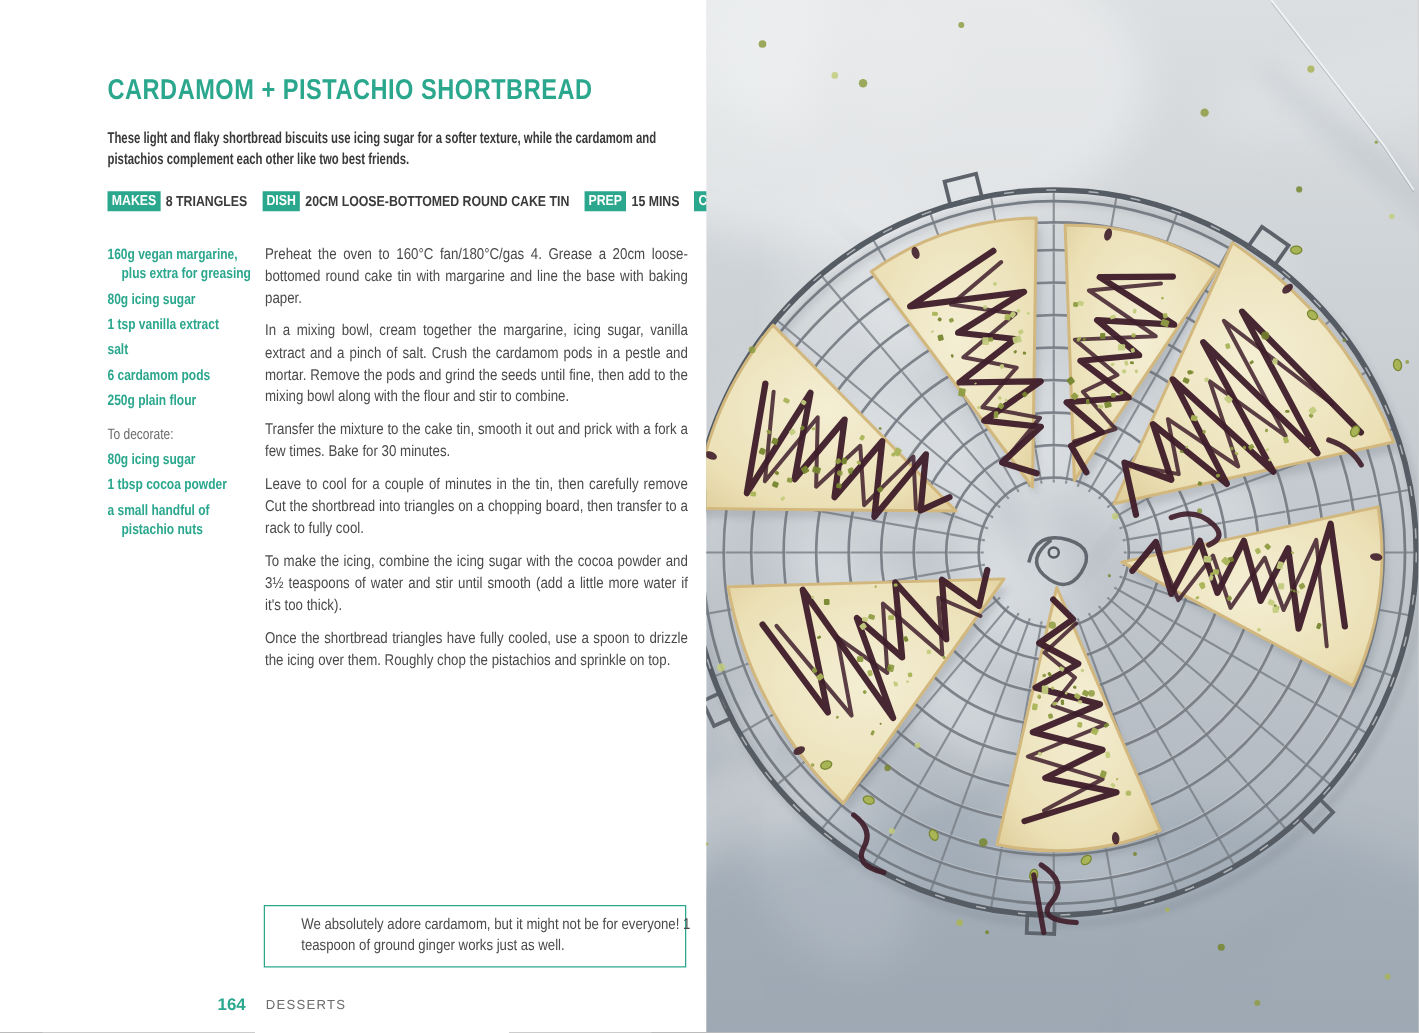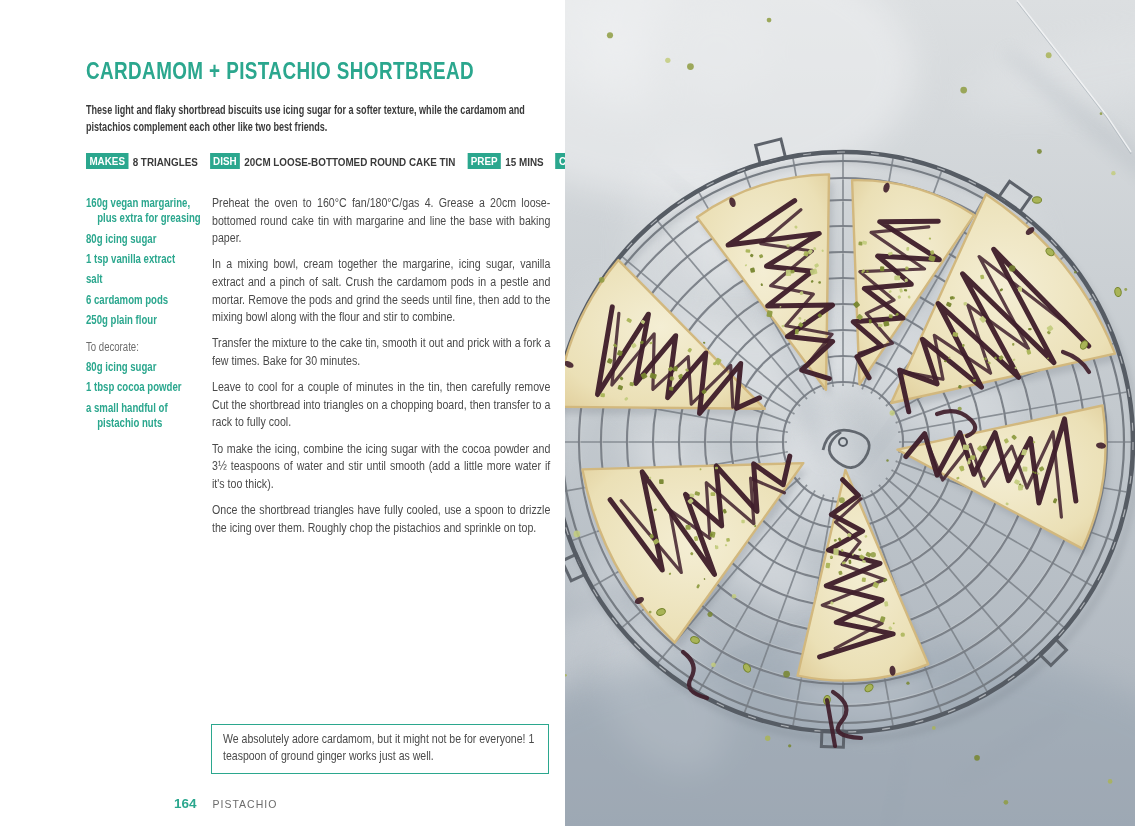--- a/index.html
+++ b/index.html
@@ -16,21 +16,21 @@
   .badge{display:flex;gap:5px;align-items:center;font-size:11.6px;font-weight:700;color:var(--text-dark);}
   .badge .tag{background:var(--accent);color:#fff;padding:1px 4px 2px;display:inline-block;}
   .ingredients{position:absolute;left:52px;top:180px;width:150px;font-size:12px;line-height:1.28;
                font-weight:700;color:var(--accent);transform:scaleX(.8);transform-origin:left top;}
   .ing{padding-left:14px;text-indent:-14px;margin-bottom:5px;}
   .decorate-label{color:var(--text-muted);font-weight:400;margin:11px 0 5px;}
   .method{position:absolute;left:178px;top:179px;width:398px;font-size:12.5px;line-height:1.41;
           color:var(--text-body);text-align:justify;transform:scaleX(.85);transform-origin:left top;}
   .method p{margin:0 0 8.5px;}
   .tip-box{position:absolute;left:177px;top:708px;width:338px;border:1px solid var(--accent);
-           box-sizing:border-box;padding:6px 0 7px 11px;}
+           box-sizing:border-box;padding:6px 0 7px 29px;}
   .tip-box p{margin:0;width:380px;font-size:12.4px;line-height:1.4;color:var(--text-body);
              transform:scaleX(.85);transform-origin:left top;}
   .footer{position:absolute;left:140px;top:780px;display:flex;gap:16px;align-items:center;}
   .page-num{color:var(--accent);font-weight:700;font-size:13.5px;}
   .section-label{color:var(--text-muted);font-size:10.5px;letter-spacing:1px;}
   .page-right{position:absolute;left:565px;top:0;width:570px;height:826px;}
   .page-right svg{display:block;}
 </style>
 </head>
 <body>
@@ -83,21 +83,21 @@
       <p>To make the icing, combine the icing sugar with the cocoa powder and 3½ teaspoons of water and stir until smooth (add a little more water if it's too thick).</p>
       <p>Once the shortbread triangles have fully cooled, use a spoon to drizzle the icing over them. Roughly chop the pistachios and sprinkle on top.</p>
     </div>
 
     <div class="tip-box">
       <p>We absolutely adore cardamom, but it might not be for everyone! 1 teaspoon of ground ginger works just as well.</p>
     </div>
 
     <div class="footer">
       <span class="page-num">164</span>
-      <span class="section-label">PISTACHIO</span>
+      <span class="section-label">DESSERTS</span>
     </div>
 
   </section>
 
   <section class="page-right">
     <svg id="photo-svg" width="570" height="826" viewBox="0 0 570 826" role="img" aria-label="Eight shortbread triangles drizzled with chocolate icing and sprinkled with chopped pistachios, arranged on a round wire cooling rack on a marble surface">
         <defs>
           <linearGradient id="mg" x1="0" y1="0" x2="0" y2="1">
             <stop offset="0" stop-color="#dcdfe1"></stop>
             <stop offset="0.5" stop-color="#c3c9ce"></stop>

